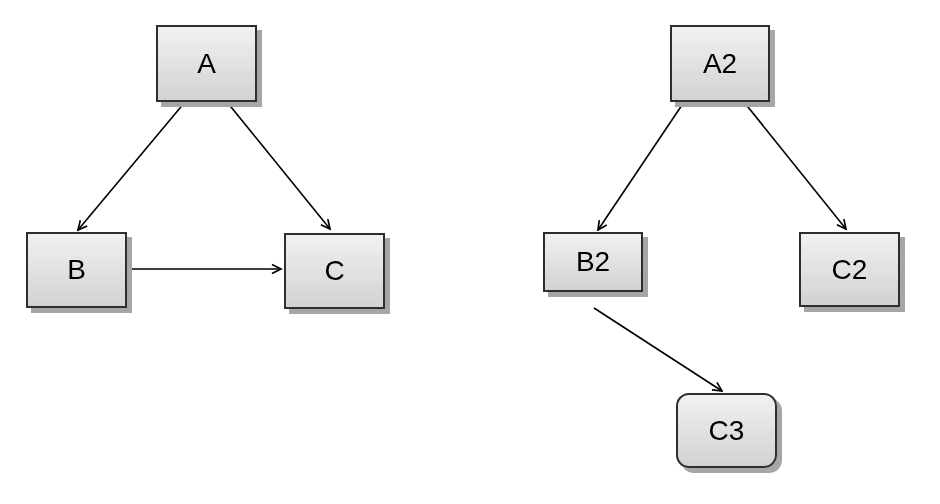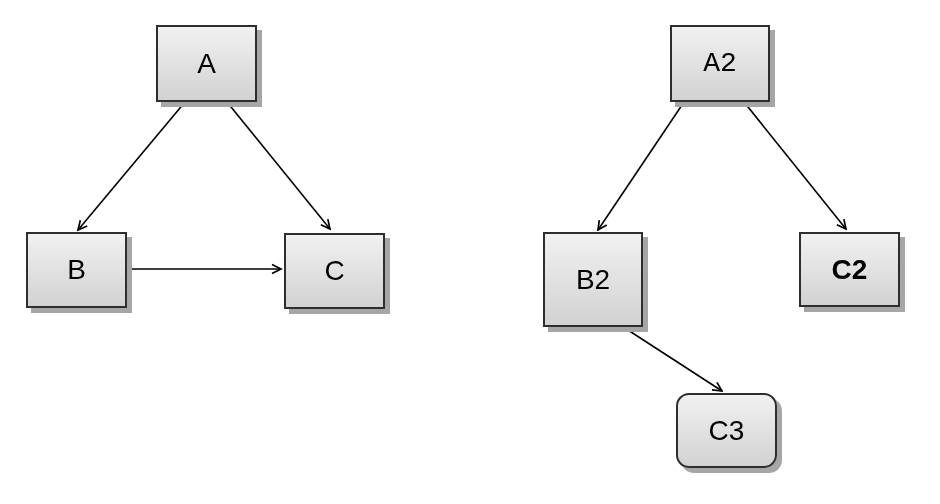--- a/index.html
+++ b/index.html
@@ -68,25 +68,25 @@
     </svg>
 <div class="node" style="left: 156px; top: 25px; width: 101px; height: 77px;">
       <span class="node-label">A</span>
     </div>
     <div class="node" style="left: 26px; top: 232px; width: 101px; height: 76px;">
       <span class="node-label">B</span>
     </div>
     <div class="node" style="left: 284px; top: 233px; width: 101px; height: 76px;">
       <span class="node-label">C</span>
     </div>
-    <div class="node" style="left: 670px; top: 25px; width: 100px; height: 77px; font-family: Liberation Mono, monospace;">
+    <div class="node" style="left: 670px; top: 25px; width: 100px; height: 77px;">
       <span class="node-label">A2</span>
     </div>
-    <div class="node" style="left: 543px; top: 232px; width: 100px; height: 95px;">
+    <div class="node" style="left: 543px; top: 232px; width: 100px; height: 60px;">
       <span class="node-label">B2</span>
     </div>
-    <div class="node" style="left: 799px; top: 232px; width: 101px; height: 75px; font-weight: bold;">
+    <div class="node" style="left: 799px; top: 232px; width: 101px; height: 75px;">
       <span class="node-label">C2</span>
     </div>
     <div class="node" style="left: 676px; top: 393px; width: 101px; height: 75px; border-radius: 13px;">
       <span class="node-label">C3</span>
     </div>
   </div>
 
 </body></html>

